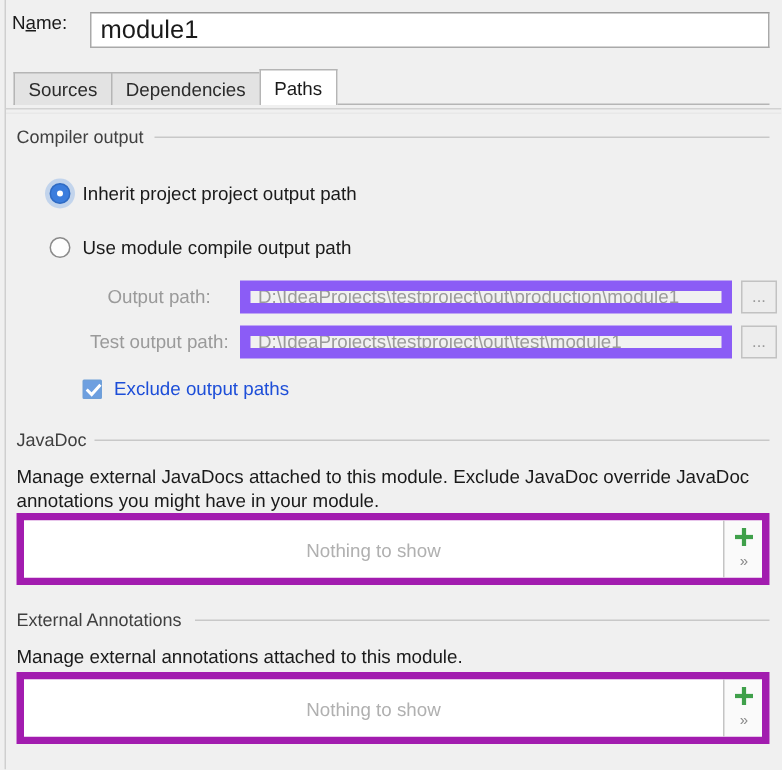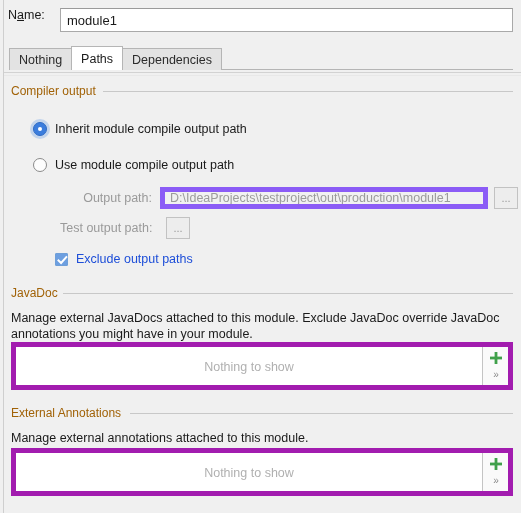--- a/index.html
+++ b/index.html
@@ -60,21 +60,21 @@
     text-decoration: underline;
   }
   .name-input {
     flex: 1;
     height: 24px;
     box-sizing: border-box;
     border: 1px solid #a9a9a9;
     border-top-color: #9a9a9a;
     background: #ffffff;
     font-family: "Liberation Sans", sans-serif;
-    font-size: 13px;
+    font-size: 17px;
     color: #1a1a1a;
     padding: 0 6px;
     outline: none;
     border-radius: 0;
   }
 
   
   .tabbar {
     position: absolute;
     left: 9px;
@@ -135,21 +135,21 @@
     top: 75px;
     width: 517px;
     height: 1px;
     background: #e8e8e8;
   }
 
   
   .group-title {
     position: absolute;
     font-size: 12px;
-    color: #a16207;
+    color: #404040;
     background: transparent;
     white-space: nowrap;
     padding-right: 6px;
   }
   .group-line {
     position: absolute;
     height: 1px;
     background: #c8c8c8;
   }
 
@@ -192,31 +192,31 @@
   }
 
   
   .field-row {
     position: absolute;
     display: flex;
     align-items: center;
   }
   .field-label {
     width: 92px;
-    text-align: right;
+    text-align: center;
     padding-right: 8px;
     font-size: 12.5px;
     color: #9a9a9a;
     white-space: nowrap;
   }
   .field-input {
     width: 328px;
     height: 22px;
     box-sizing: border-box;
-    border: 5px solid #8b5cf6;
+    border: 7px solid #8b5cf6;
     background: #f1f1f1;
     color: #9b9b9b;
     font-family: "Liberation Sans", sans-serif;
     font-size: 12.5px;
     padding: 0 5px;
     outline: none;
     border-radius: 0;
   }
   .browse-btn {
     width: 24px;
@@ -333,49 +333,50 @@
   <div class="left-edge"></div>
 
   <div class="name-row">
     <div class="name-label">N<span class="mn">a</span>me:</div>
     <input class="name-input" type="text" value="module1" style="">
   </div>
 
   <div class="tabbar">
     <div class="tab-underline"></div>
     <div class="tabs">
-      <div class="tab">Nothing</div>
+      <div class="tab">Sources</div>
+      <div class="tab">Dependencies</div>
       <div class="tab active">Paths</div>
-      <div class="tab">Dependencies</div>
     </div>
   </div>
   <div class="tab-sep"></div>
   <div class="tab-sep2"></div>
 
   <div class="group-title" style="left:11px; top:84px;">Compiler output</div>
   <div class="group-line" style="left:103px; top:91px; width:410px;"></div>
 
   <div class="radio-row" style="left:33px; top:122px;">
     <span class="radio checked"></span>
-    <span class="radio-label">Inherit module compile output path</span>
+    <span class="radio-label">Inherit project project output path</span>
   </div>
 
   <div class="radio-row" style="left:33px; top:158px;">
     <span class="radio"></span>
     <span class="radio-label">Use module compile output path</span>
   </div>
 
   <div class="field-row" style="left:60px; top:187px;">
     <span class="field-label">Output path:</span>
     <input class="field-input" type="text" disabled="" value="D:\IdeaProjects\testproject\out\production\module1" style="">
     <button class="browse-btn" disabled="">...</button>
   </div>
 
   <div class="field-row" style="left:60px; top:217px;">
     <span class="field-label">Test output path:</span>
+    <input class="field-input" type="text" disabled="" value="D:\IdeaProjects\testproject\out\test\module1" style="">
     <button class="browse-btn" disabled="">...</button>
   </div>
 
   <div class="check-row" style="left:55px; top:252px;">
     <span class="checkbox">
       <svg width="11" height="11" viewBox="0 0 11 11">
         <path d="M1.5 5.4 L4.1 8 L9.3 2.2" fill="none" stroke="#ffffff" stroke-width="2" stroke-linecap="square"></path>
       </svg>
     </span>
     <span class="check-label">Exclude output paths</span>

